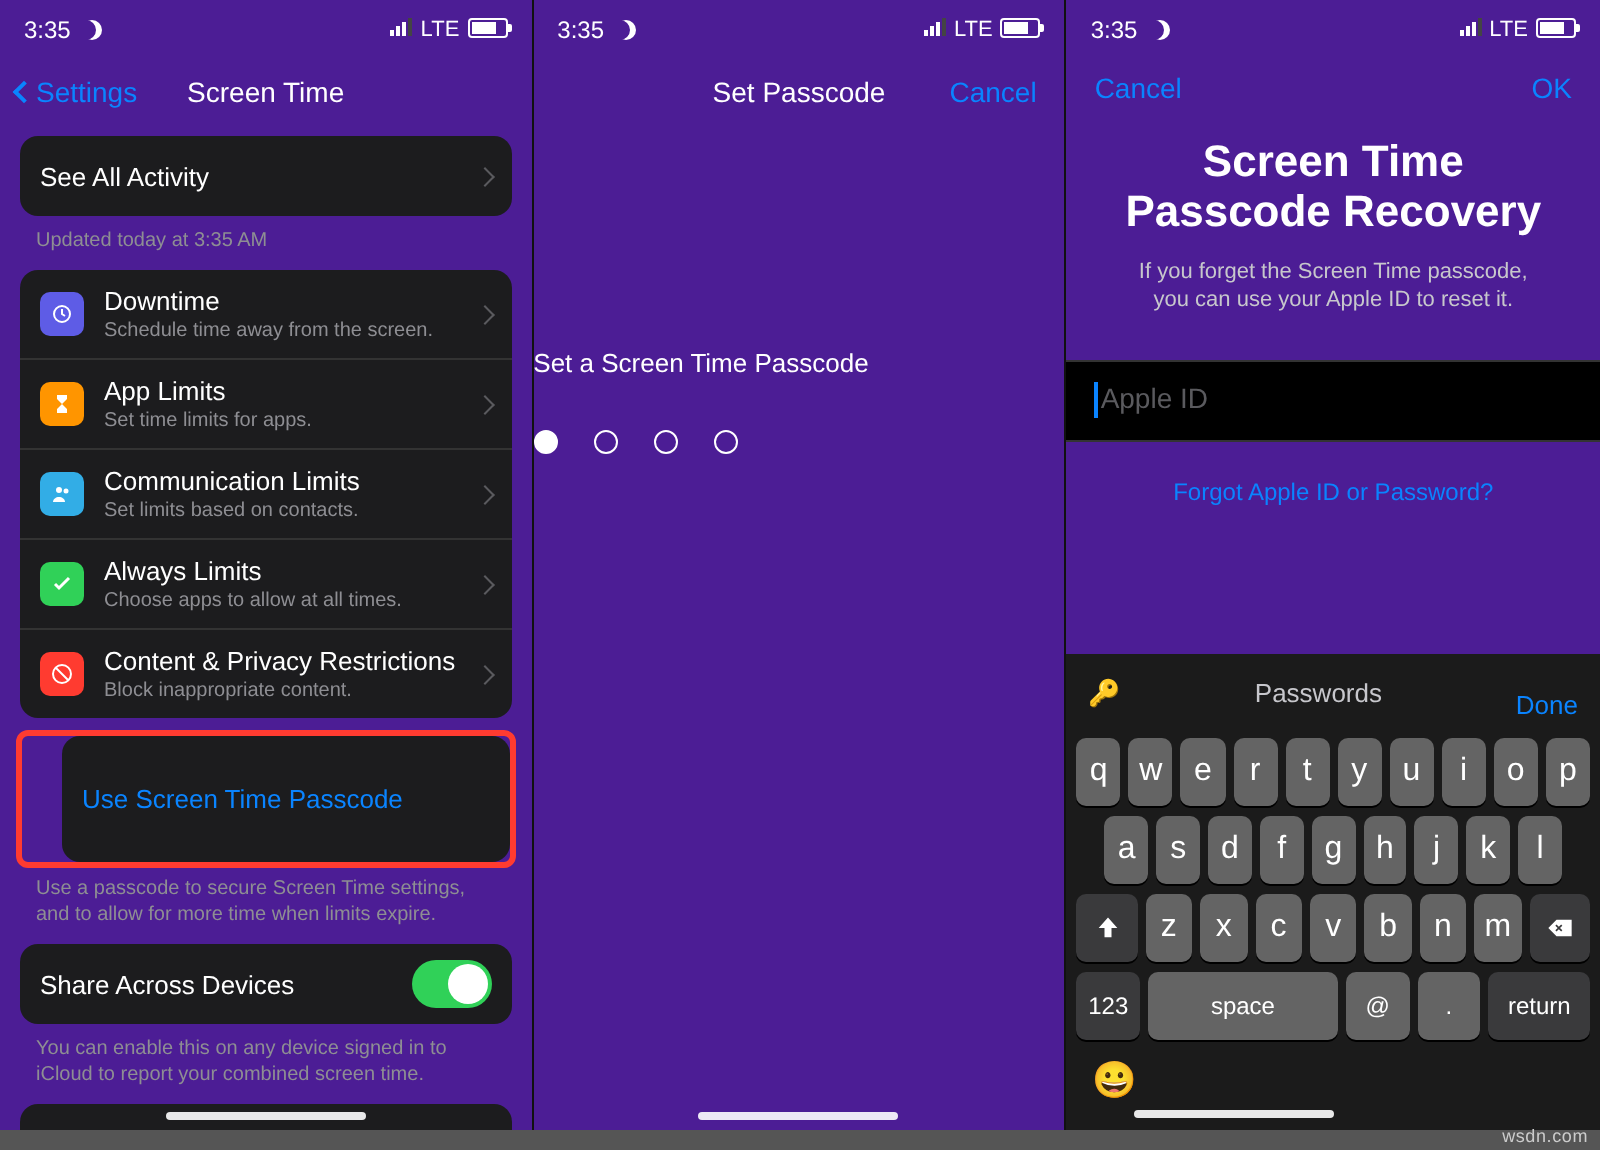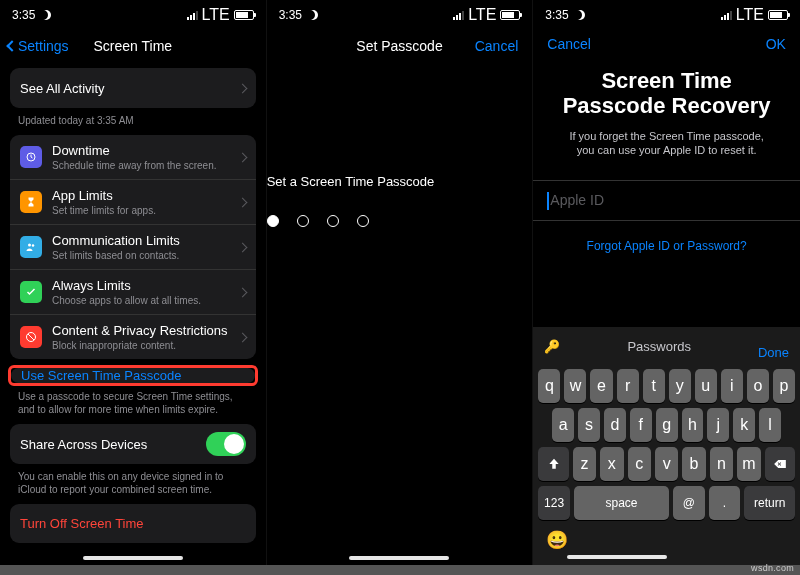--- a/index.html
+++ b/index.html
@@ -1,25 +1,25 @@
 <!DOCTYPE html>
 <html><head>
 <meta charset="utf-8">
 <style>
   * { margin: 0; padding: 0; box-sizing: border-box; font-family: -apple-system, "Helvetica Neue", Arial, sans-serif; -webkit-font-smoothing: antialiased; }
   body { background: #555; width: 800px; height: 575px; overflow: hidden; position: relative; }
   .panels { display: flex; width: 800px; height: 565px; }
-  .panel { width: 266.66px; height: 565px; background: #000000; position: relative; overflow: hidden; border-right: 1px solid #111; }
+  .panel { width: 266.66px; height: 565px; background: #4c1d95; position: relative; overflow: hidden; border-right: 1px solid #111; }
   .panel:last-child { border-right: none; }
 
   
   .status-bar { height: 30px; display: flex; align-items: center; justify-content: space-between; padding: 0 12px; color: #fff; font-size: 12px; }
   .status-left { display:flex; align-items:center; gap:6px; }
   .moon { width:10px; height:10px; border-radius:50%; box-shadow: inset -3px 0 0 0 #fff; }
-  .status-right { display:flex; align-items:center; gap:4px; font-size:16px; }
+  .status-right { display:flex; align-items:flex-start; gap:4px; font-size:11px; }
   .sig { display:flex; align-items:flex-end; gap:1px; }
   .sig span { width:2px; background:#fff; display:inline-block; }
   .sig span:nth-child(1){height:3px} .sig span:nth-child(2){height:5px}
   .sig span:nth-child(3){height:7px} .sig span:nth-child(4){height:9px; background:#444}
   .batt { width:20px; height:10px; border:1px solid #fff; border-radius:2px; position:relative; }
   .batt::after{ content:""; position:absolute; right:-3px; top:2px; width:2px; height:4px; background:#fff; border-radius:0 1px 1px 0;}
   .batt i{ display:block; width:12px; height:6px; background:#fff; margin:1px;}
 
   
   .nav { display:flex; align-items:center; justify-content:center; position:relative; height:32px; color:#fff; font-size:14px; font-weight:500; }
@@ -34,21 +34,21 @@
   .row .sub { color:#8e8e93; font-size:10px; margin-top:2px; }
   .chev-r { width:7px; height:7px; border-right:1.5px solid #5a5a5e; border-top:1.5px solid #5a5a5e; transform:rotate(45deg); }
   .caption { color:#8e8e93; font-size:10px; margin:4px 18px 8px; line-height:1.3; }
 
   .app-icon { width:22px; height:22px; border-radius:5px; margin-right:10px; display:flex; align-items:center; justify-content:center; flex-shrink:0; }
   .ic-purple{background:#5e5ce6}.ic-orange{background:#ff9500}.ic-blue{background:#32ade6}
   .ic-green{background:#30d158}.ic-red{background:#ff3b30}
   .app-icon svg{width:12px;height:12px;fill:#fff}
 
   .highlight-box { border:3px solid #ff3b30; border-radius:6px; margin:6px 8px 2px; }
-  .link-row { background:#1c1c1e; border-radius:9px; padding:0 10px; color:#0a84ff; font-size:13px; }
+  .link-row { background:#1c1c1e; border-radius:9px; padding:24px 10px; color:#0a84ff; font-size:13px;margin-left:20px; }
 
   .toggle { width:40px; height:24px; background:#30d158; border-radius:12px; position:relative; }
   .toggle::after{content:"";position:absolute;right:2px;top:2px;width:20px;height:20px;background:#fff;border-radius:50%;}
 
   .danger-row { background:#1c1c1e; border-radius:9px; margin:8px 10px 0; padding:12px 10px; color:#ff453a; font-size:13px; }
 
   .home-ind { position:absolute; bottom:5px; left:50%; transform:translateX(-50%); width:100px; height:4px; background:#fff; border-radius:3px; opacity:.9;}
 
   
   .wm { position:absolute; bottom:2px; right:6px; font-size:9px; color:#ccc; letter-spacing:.3px; }

